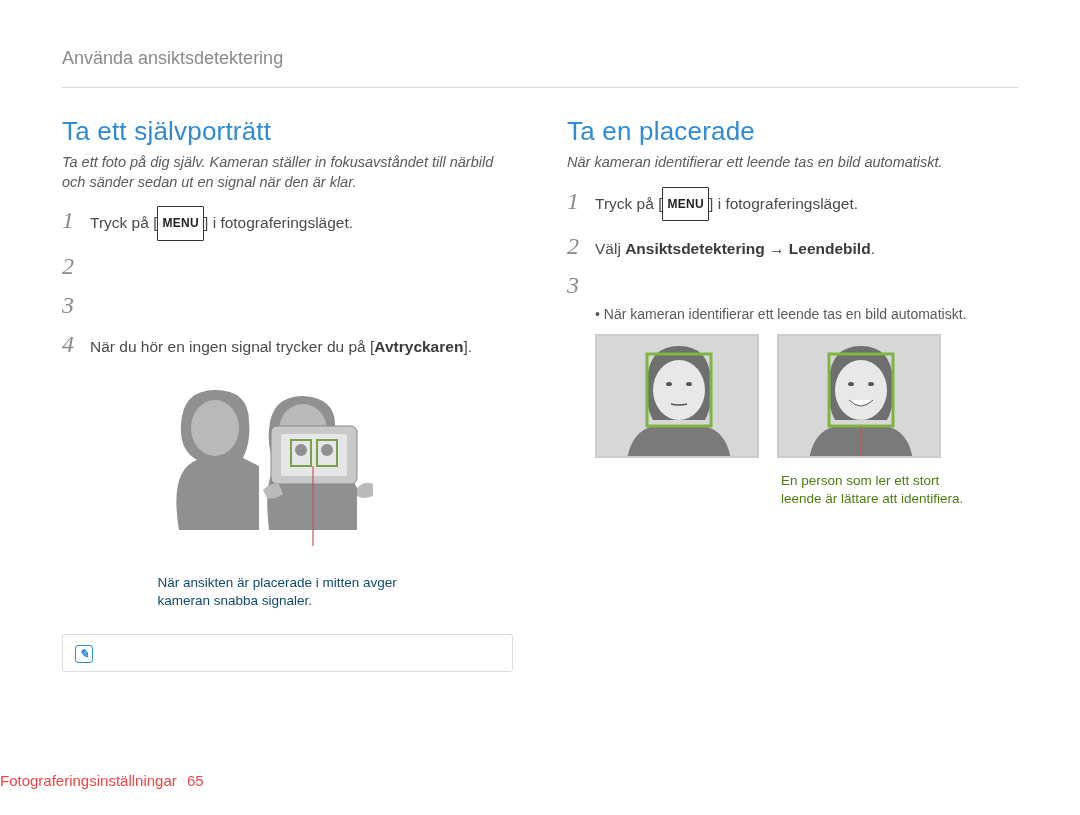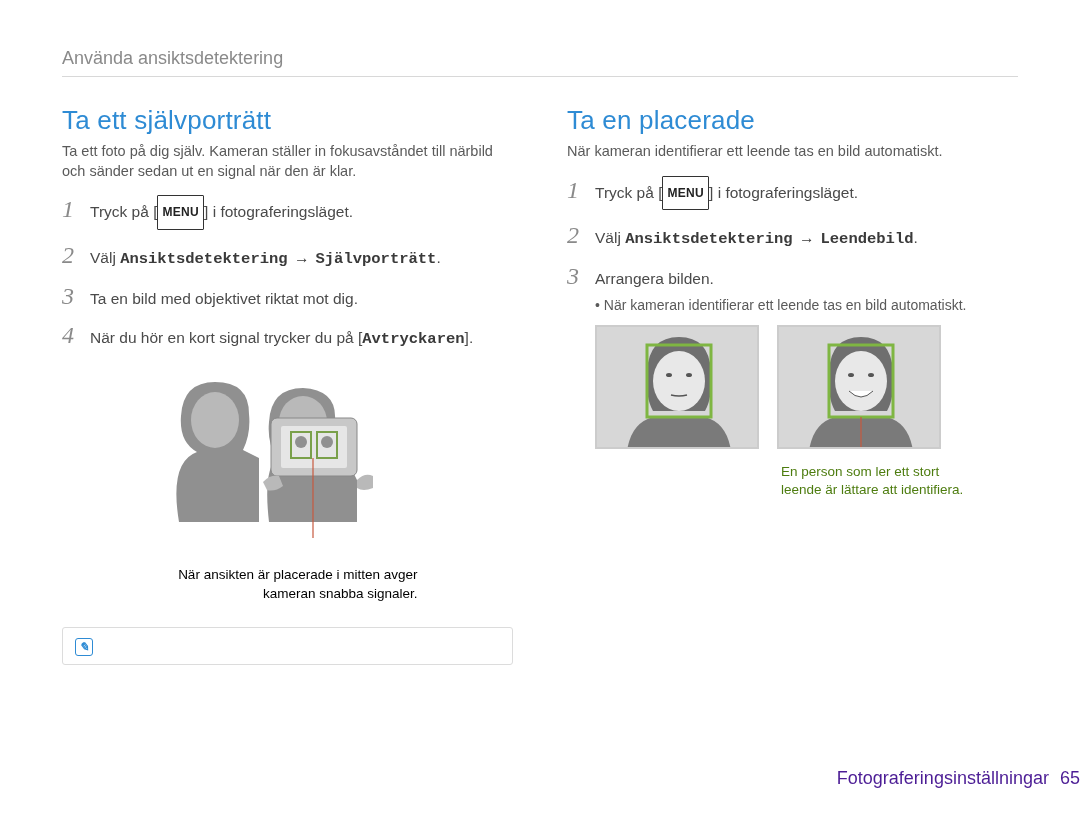--- a/index.html
+++ b/index.html
@@ -9,21 +9,21 @@
       background: #fff;
       font-family: Arial, Helvetica, sans-serif;
       color: #4a4a4a;
       position: relative;
       padding: 48px 62px 24px 62px;
     }
     .breadcrumb {
       font-size: 18px;
       color: #8a8a8a;
       font-weight: 300;
-      margin-bottom: 7px;
+      margin-bottom: 18px;
     }
     .divider {
       border: none;
       border-top: 1px solid #d8d8d8;
       margin-bottom: 28px;
     }
     .columns {
       display: flex;
       gap: 54px;
     }
@@ -33,20 +33,21 @@
       color: #2e8bd4;
       font-weight: 400;
       margin-bottom: 6px;
       letter-spacing: 0.2px;
     }
     .intro {
       font-size: 14.5px;
       line-height: 1.35;
       color: #5a5a5a;
       margin-bottom: 14px;
+      font-style: italic;
     }
     .steps { list-style: none; }
     .step {
       display: flex;
       align-items: baseline;
       margin-bottom: 12px;
       font-size: 15.5px;
       color: #4a4a4a;
     }
     .step-num {
@@ -63,38 +64,38 @@
       display: inline-block;
       border: 1.5px solid #333;
       padding: 8px 4px;
       font-size: 12px;
       font-weight: bold;
       letter-spacing: 0.3px;
       vertical-align: 1px;
       border-radius: 1px;
       color: #222;
     }
-    .bold { font-weight: bold; color: #3a3a3a; font-family: Liberation Mono, monospace; }
+    .bold { font-weight: bold; color: #3a3a3a; }
     .sub-bullet {
       margin-left: 28px;
       margin-top: -6px;
       margin-bottom: 10px;
       font-size: 14px;
       color: #5a5a5a;
       line-height: 1.35;
     }
     .sub-bullet::before {
       content: "• ";
     }
     .illus-wrap { position: relative; margin: 8px auto 0 auto; width: 260px; }
     .selfie-svg { display: block; margin: 0 auto; }
     .callout-text {
-      text-align: right;
+      text-align: left;
       font-size: 13.5px;
-      color: #000000;
+      color: #0c4a6e;
       line-height: 1.35;
       margin-top: 28px;
     }
     .tip-box {
       display: flex;
       align-items: flex-start;
       gap: 10px;
       border: 1px solid #dcdcdc;
       border-radius: 3px;
       padding: 8px 12px;
@@ -139,23 +140,23 @@
       font-size: 13.5px;
       color: #4d7c0f;
       line-height: 1.35;
       max-width: 200px;
     }
     .footer {
       position: absolute;
       bottom: 26px;
       left: 0;
       right: 0;
-      text-align: right;
-      font-size: 18px;
-      color: #4c1d95;
+      text-align: left;
+      font-size: 15px;
+      color: #ef4444;
     }
     .footer .pg { margin-left: 6px; }
   </style>
 </head>
 <body>
 
 <div class="breadcrumb">Använda ansiktsdetektering</div>
 <hr class="divider">
 
 <div class="columns">
@@ -166,32 +167,28 @@
 
     <ul class="steps">
       <li class="step">
         <span class="step-num">1</span>
         <span class="step-body">
           <span>Tryck på [</span><span class="menu-label">MENU</span><span>] i fotograferingsläget.</span>
         </span>
       </li>
       <li class="step">
         <span class="step-num">2</span>
-        <span class="step-body">
-          <span>Välj </span><span class="bold">Ansiktsdetektering → Självporträtt</span><span>.</span>
-        </span>
       </li>
       <li class="step">
         <span class="step-num">3</span>
-        <span class="step-body">Ta en bild med objektivet riktat mot dig.</span>
       </li>
       <li class="step">
         <span class="step-num">4</span>
         <span class="step-body">
-          <span>När du hör en kort signal trycker du på [</span><span class="bold">Avtryckaren</span><span>].</span>
+          <span>När du hör en ingen signal trycker du på [</span><span class="bold">Avtryckaren</span><span>].</span>
         </span>
       </li>
     </ul>
 
     <div class="illus-wrap">
       <svg class="selfie-svg" width="258" height="176" viewBox="0 0 258 176">
 
         <path d="M 20 160 Q 10 100 38 90 Q 20 80 22 54 Q 24 20 56 20 Q 90 20 90 52 Q 92 72 84 88 L 100 96 L 100 160 Z" fill="#909090"></path>
         <ellipse cx="56" cy="58" rx="24" ry="28" fill="#b9b9b9"></ellipse>
 
@@ -231,21 +228,20 @@
         </span>
       </li>
       <li class="step">
         <span class="step-num">2</span>
         <span class="step-body">
           <span>Välj </span><span class="bold">Ansiktsdetektering → Leendebild</span><span>.</span>
         </span>
       </li>
       <li class="step">
         <span class="step-num">3</span>
-        <span class="step-body">Arrangera bilden.</span>
       </li>
     </ul>
     <p class="sub-bullet">När kameran identifierar ett leende tas en bild automatiskt.</p>
 
     <div class="face-grid">
       <div class="face-frame">
         <svg width="164" height="124" viewBox="0 0 164 124">
           <rect x="0" y="0" width="164" height="124" fill="#d7d7d7"></rect>
 
           <path d="M 30 124 Q 34 96 56 90 L 108 90 Q 130 96 134 124 Z" fill="#7a7a7a"></path>

